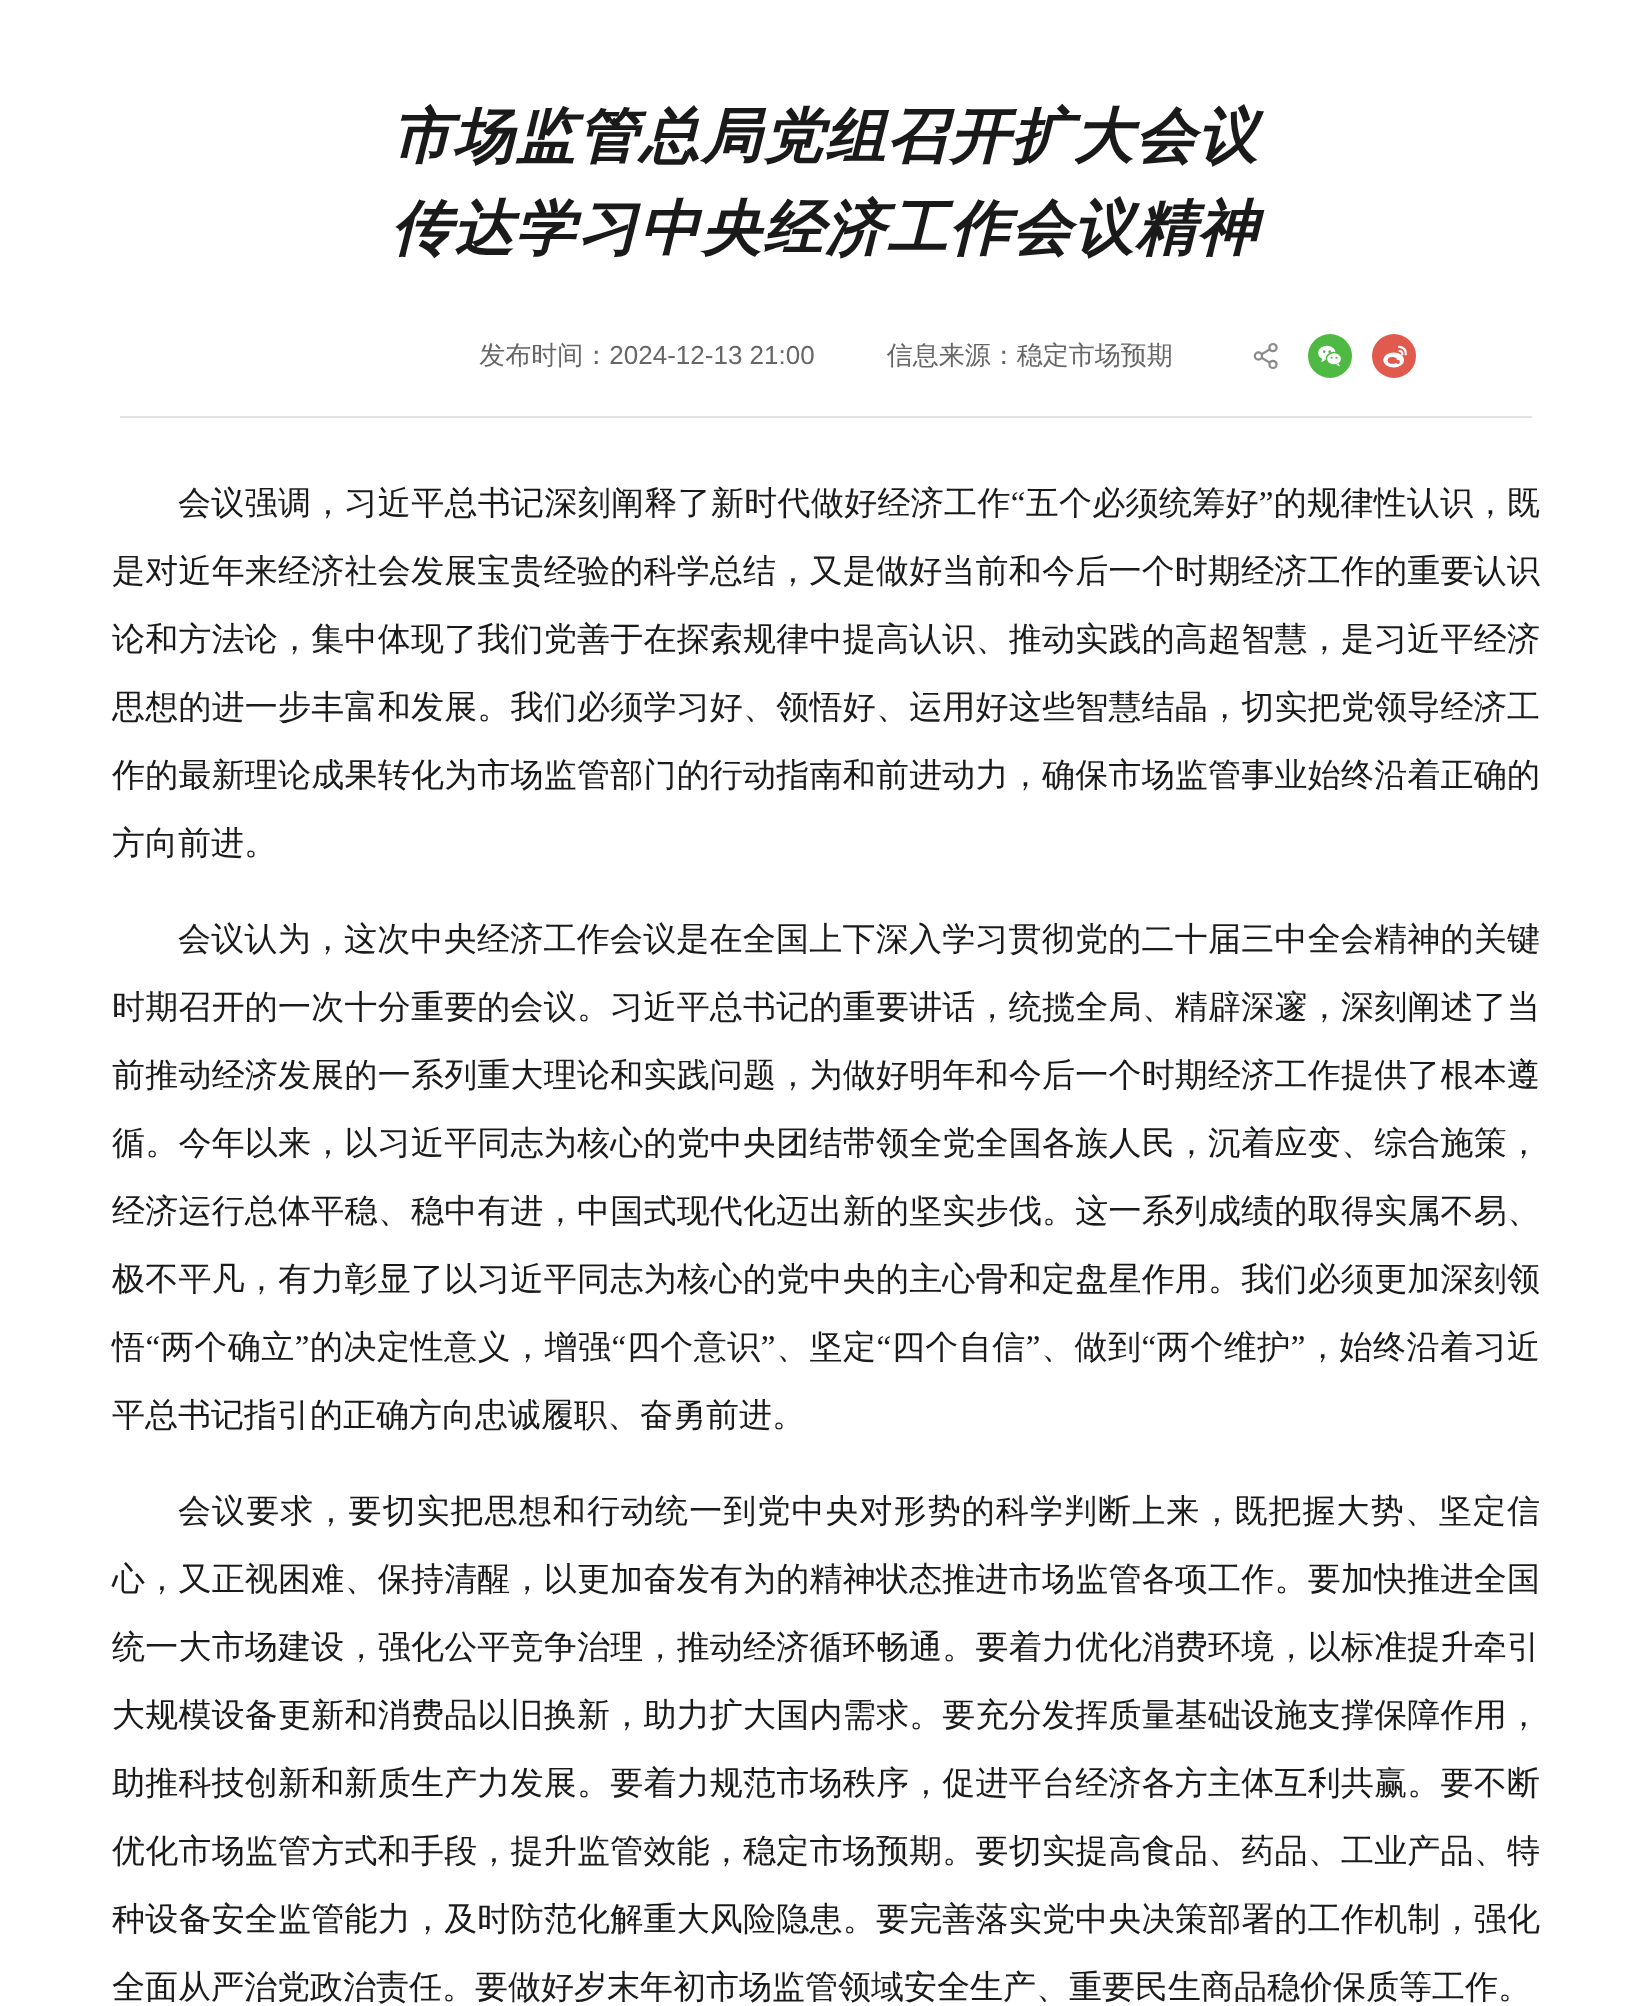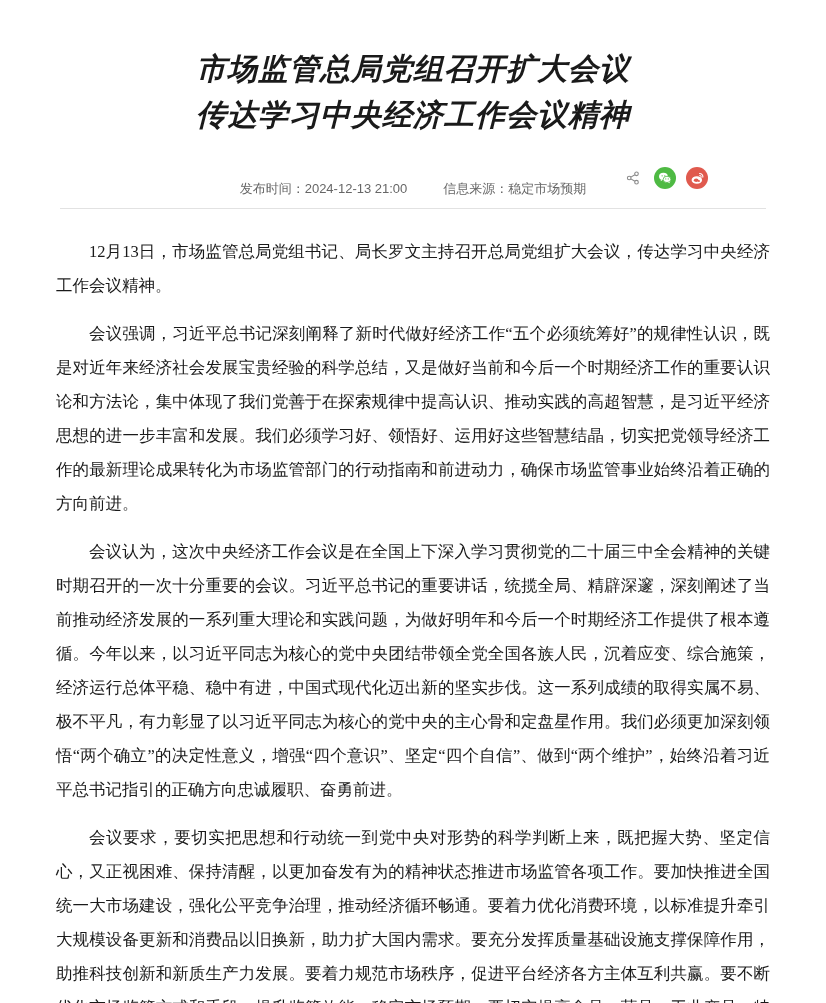--- a/index.html
+++ b/index.html
@@ -34,21 +34,21 @@
     font-style: italic;
   }
   .title .line {
     display: block;
   }
   .meta-bar {
     position: relative;
     margin-top: 18px;
     height: 40px;
     display: flex;
-    align-items: flex-end;
+    align-items: center;
     justify-content: center;
     gap: 36px;
     font-size: 13px;
     color: #666666;
   }
   .meta-item {
     white-space: nowrap;
   }
   .meta-item .meta-label {
     color: #666666;
@@ -155,20 +155,19 @@
             <path d="M10.4 4.8c1 0 1.7 0.8 1.5 1.8" fill="none" stroke="#ffffff" stroke-width="1.1" stroke-linecap="round"></path>
           </svg>
         </span>
       </div>
     </div>
 
     <hr class="divider">
   </div>
 
   <div class="content">
-    <p>12月13日，市场监管总局党组书记、局长罗文主持召开总局党组扩大会议，传达学习中央经济工作会议精神。</p>
     <p>会议强调，习近平总书记深刻阐释了新时代做好经济工作“五个必须统筹好”的规律性认识，既是对近年来经济社会发展宝贵经验的科学总结，又是做好当前和今后一个时期经济工作的重要认识论和方法论，集中体现了我们党善于在探索规律中提高认识、推动实践的高超智慧，是习近平经济思想的进一步丰富和发展。我们必须学习好、领悟好、运用好这些智慧结晶，切实把党领导经济工作的最新理论成果转化为市场监管部门的行动指南和前进动力，确保市场监管事业始终沿着正确的方向前进。</p>
     <p>会议认为，这次中央经济工作会议是在全国上下深入学习贯彻党的二十届三中全会精神的关键时期召开的一次十分重要的会议。习近平总书记的重要讲话，统揽全局、精辟深邃，深刻阐述了当前推动经济发展的一系列重大理论和实践问题，为做好明年和今后一个时期经济工作提供了根本遵循。今年以来，以习近平同志为核心的党中央团结带领全党全国各族人民，沉着应变、综合施策，经济运行总体平稳、稳中有进，中国式现代化迈出新的坚实步伐。这一系列成绩的取得实属不易、极不平凡，有力彰显了以习近平同志为核心的党中央的主心骨和定盘星作用。我们必须更加深刻领悟“两个确立”的决定性意义，增强“四个意识”、坚定“四个自信”、做到“两个维护”，始终沿着习近平总书记指引的正确方向忠诚履职、奋勇前进。</p>
     <p>会议要求，要切实把思想和行动统一到党中央对形势的科学判断上来，既把握大势、坚定信心，又正视困难、保持清醒，以更加奋发有为的精神状态推进市场监管各项工作。要加快推进全国统一大市场建设，强化公平竞争治理，推动经济循环畅通。要着力优化消费环境，以标准提升牵引大规模设备更新和消费品以旧换新，助力扩大国内需求。要充分发挥质量基础设施支撑保障作用，助推科技创新和新质生产力发展。要着力规范市场秩序，促进平台经济各方主体互利共赢。要不断优化市场监管方式和手段，提升监管效能，稳定市场预期。要切实提高食品、药品、工业产品、特种设备安全监管能力，及时防范化解重大风险隐患。要完善落实党中央决策部署的工作机制，强化全面从严治党政治责任。要做好岁末年初市场监管领域安全生产、重要民生商品稳价保质等工作。</p>
 
   </div>
 
 </div>
 
 </body></html>

